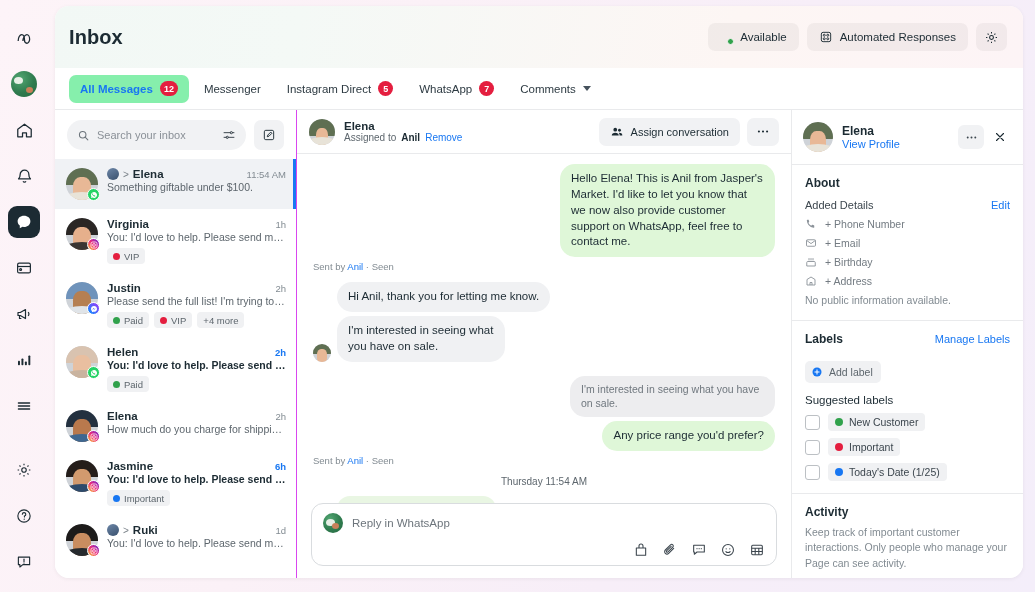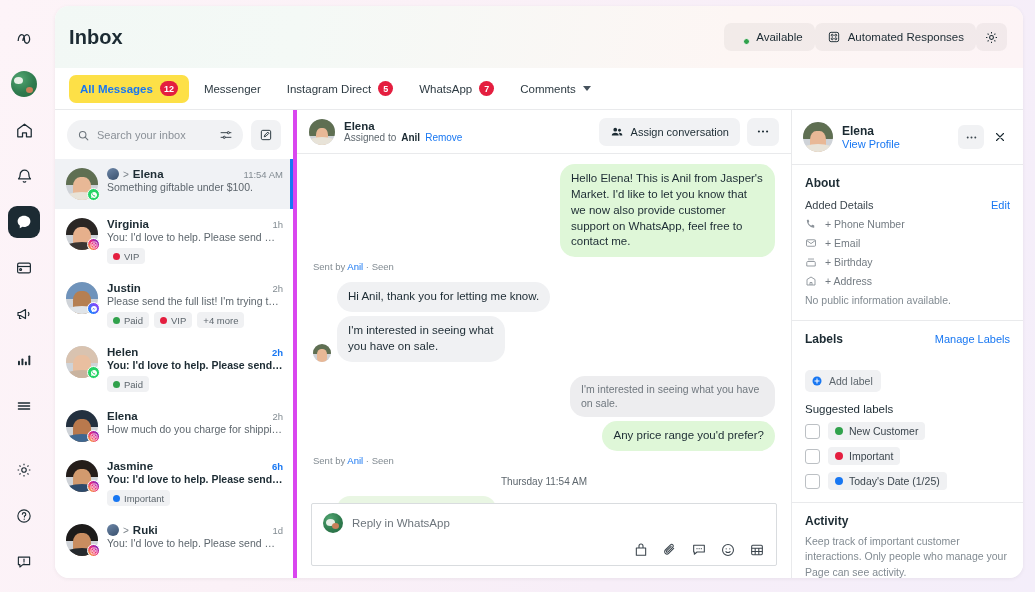--- a/index.html
+++ b/index.html
@@ -52,21 +52,21 @@
   .app-inner { display: flex; flex: 1; min-height: 0; }
 
   
   .topbar {
     height: 62px; flex: 0 0 62px;
     display: flex; align-items: center;
     padding: 0 16px 0 14px;
     background: linear-gradient(100deg, #f2f8f5 0%, #f4f9f6 25%, #fdf6f4 70%, #fdf4f6 100%);
   }
   .page-title { font-size: 20px; font-weight: bold; color: #1c2b33; letter-spacing: .1px; }
-  .topbar-right { margin-left: auto; display: flex; align-items: center; gap: 0; }
+  .topbar-right { margin-left: auto; display: flex; align-items: center; gap: 8px; }
   .pill {
     height: 28px; display: flex; align-items: center; gap: 7px;
     padding: 0 12px; border-radius: 7px;
     background: rgba(0,0,0,0.045);
     font-size: 11.5px; color: #1c2b33;
   }
   .pill.icon-only { padding: 0 8px; }
   .status-dot-wrap { position: relative; width: 13px; height: 13px; }
   .status-dot-wrap .base {
     width: 13px; height: 13px; border-radius: 50%; background: #1c2b33;
@@ -83,33 +83,33 @@
     display: flex; align-items: center; gap: 4px;
     padding: 0 14px;
     background: #ffffff;
     border-bottom: 1px solid #e9eaec;
   }
   .tab {
     display: flex; align-items: center; gap: 7px;
     height: 28px; padding: 0 11px; border-radius: 7px;
     font-size: 11.5px; color: #2d3a42; white-space: nowrap;
   }
-  .tab.active { background: #fde047; color: #1877f2; font-weight: bold; }
+  .tab.active { background: #86efac; color: #1877f2; font-weight: bold; }
   .tab .cnt {
     min-width: 15px; height: 15px; padding: 0 4px; border-radius: 8px;
     background: #e41e3f; color: #fff; font-size: 9px; font-weight: bold;
     display: flex; align-items: center; justify-content: center;
   }
   .caret { width: 0; height: 0; border-left: 4px solid transparent;
            border-right: 4px solid transparent; border-top: 5px solid #46525c; }
 
   
   .list-col {
     width: 242px; flex: 0 0 242px;
-    border-right: 4px solid #d946ef;
+    border-right: 1px solid #d946ef;
     display: flex; flex-direction: column; min-height: 0;
     background: #fff;
   }
   .search-row { display: flex; align-items: center; gap: 8px; padding: 10px 12px 9px 12px; }
   .search-box {
     flex: 1; height: 30px; border-radius: 16px; background: #f1f2f4;
     display: flex; align-items: center; gap: 7px; padding: 0 10px;
   }
   .search-box .ph { flex: 1; font-size: 11px; color: #8a9097; }
   .compose-btn {
@@ -207,21 +207,21 @@
   .meta {
     font-size: 9.5px; color: #828b92; text-align: left; margin: 2px 0 10px 0;
   }
   .thread-av { width: 18px; height: 18px; border-radius: 50%; overflow: hidden; flex: 0 0 18px;
                background: #cfd3d8; position: relative; }
   .daystamp { text-align: center; font-size: 10px; color: #5d666d; margin: 8px 0 9px 0; }
   .stack { display: flex; flex-direction: column; align-items: flex-start; gap: 4px; }
 
   
   .composer {
-    margin: 0 14px 12px 14px; border: 1px solid #d9dcdf; border-radius: 2px;
+    margin: 0 14px 12px 14px; border: 1px solid #d9dcdf; border-radius: 12px;
     padding: 9px 11px 7px 11px; background: #fff;
   }
   .composer-top { display: flex; align-items: center; gap: 9px; }
   .composer-ph { font-size: 11.5px; color: #6d757c; }
   .composer-tools { display: flex; justify-content: flex-end; gap: 13px; margin-top: 9px; color: #3c464e; }
 
   
   .panel {
     width: 232px; flex: 0 0 232px; border-left: 1px solid #e9eaec;
     display: flex; flex-direction: column; background: #fff; min-height: 0;
@@ -240,21 +240,21 @@
   .sect { padding: 11px 13px 12px 13px; border-bottom: 1px solid #e9eaec; }
   .sect-title { font-size: 12px; font-weight: bold; color: #1c2b33; }
   .sect-row { display: flex; align-items: center; margin-top: 9px; }
   .sect-sub { font-size: 11px; color: #3c464e; }
   .sect-action { margin-left: auto; font-size: 11px; color: #1877f2; }
   .det { display: flex; align-items: center; gap: 8px; margin-top: 7px; font-size: 10.5px; color: #737b82; }
   .det svg { color: #8b9299; flex: 0 0 auto; }
   .sub-head { font-size: 12px; font-weight: bold; color: #1c2b33; margin-top: 11px; }
   .muted { font-size: 10.5px; color: #828b92; margin-top: 6px; line-height: 1.45; }
   .addlabel {
-    display: inline-flex; align-items: center; gap: 6px; margin-top: 24px;
+    display: inline-flex; align-items: center; gap: 6px; margin-top: 15px;
     height: 22px; padding: 0 8px 0 6px; border-radius: 5px; background: #f0f1f3;
     font-size: 10.5px; color: #5d666d;
   }
   .sugg-title { font-size: 11.5px; color: #1c2b33; margin-top: 11px; }
   .sugg-row { display: flex; align-items: center; gap: 8px; margin-top: 7px; }
   .cbox { width: 15px; height: 15px; border: 1.5px solid #bcc0c4; border-radius: 3px; flex: 0 0 15px; }
   .chip { display: inline-flex; align-items: center; gap: 6px; height: 18px;
           padding: 0 7px; border-radius: 4px; background: #f0f1f3; font-size: 10.5px; color: #3c464e; }
   .chip .d { width: 8px; height: 8px; border-radius: 50%; }
 </style>

